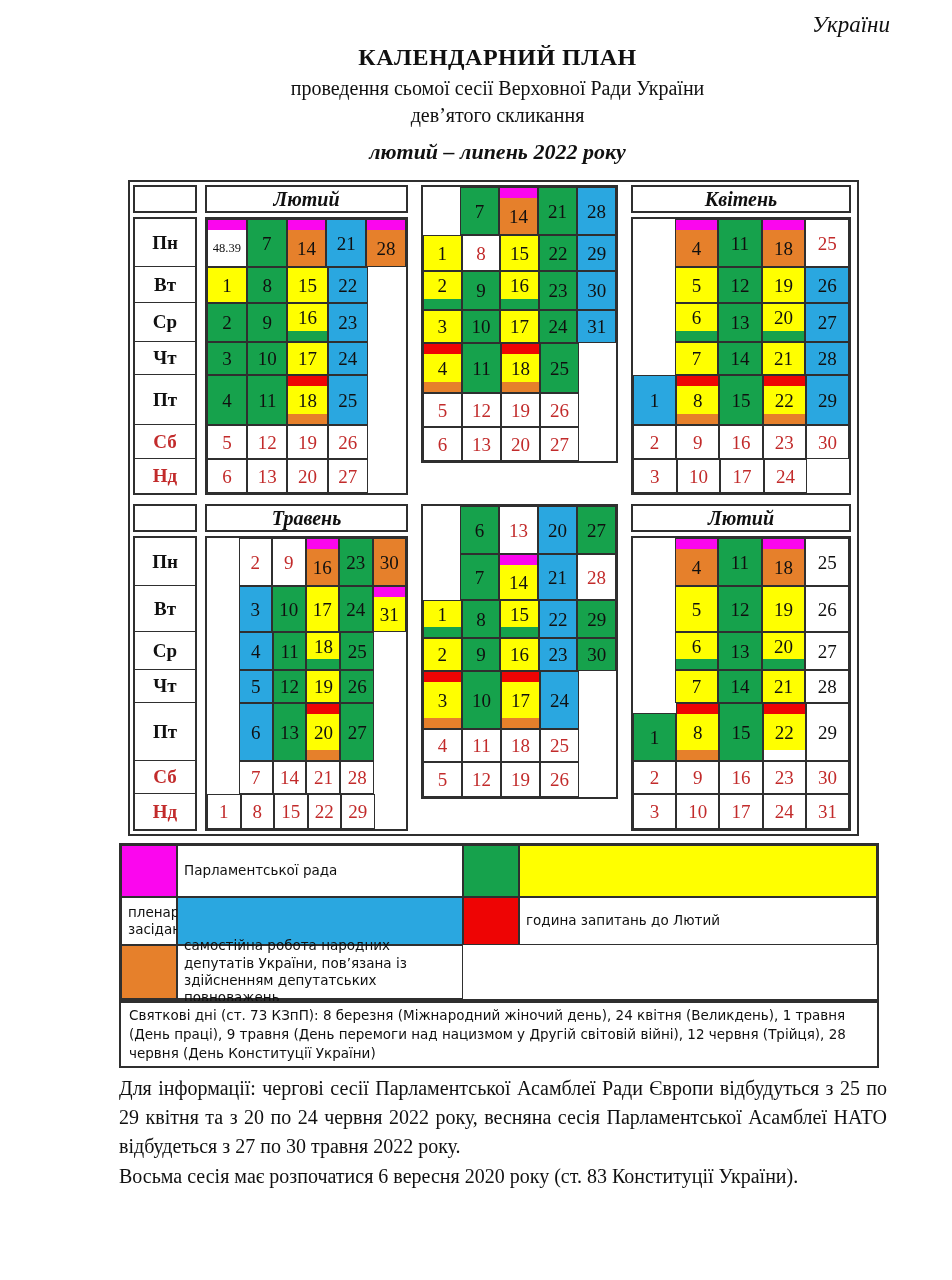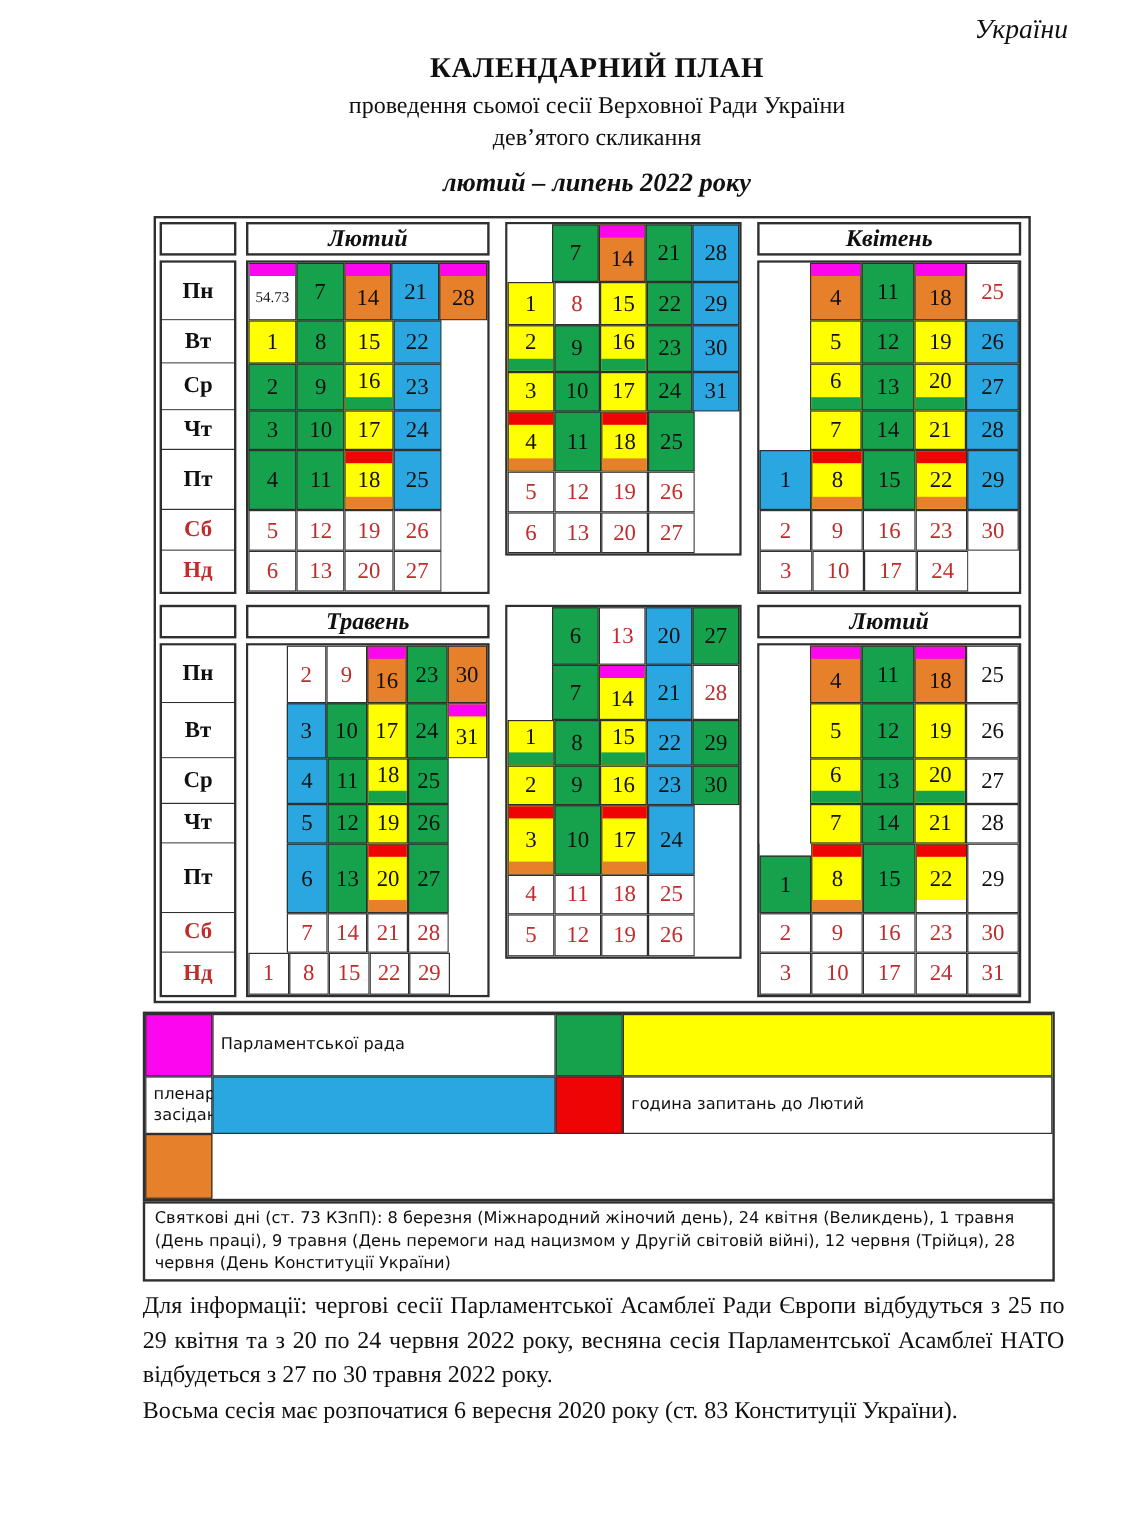--- a/index.html
+++ b/index.html
@@ -70,21 +70,21 @@
           <div class="wk-cell rr5 redtxt">Сб</div>
           <div class="wk-cell rr6 redtxt">Нд</div>
         </div>
       </div>
       <div class="month m0">
         <div class="m-head">Лютий</div>
         <div class="m-grid">
           <div class="row rr0">
             <div class="cell" style="background: rgb(255, 255, 255);">
               <div class="stripe" style="background: rgb(251, 6, 238);"></div>
-              <div class="body small">54.73</div>
+              <div class="body small">48.39</div>
             </div>
             <div class="cell" style="background: rgb(22, 162, 76);">
               <div class="body">7</div>
             </div>
             <div class="cell" style="background: rgb(230, 128, 43);">
               <div class="stripe" style="background: rgb(251, 6, 238);"></div>
               <div class="body">14</div>
             </div>
             <div class="cell" style="background: rgb(42, 167, 224);">
               <div class="body">21</div>
@@ -825,18 +825,19 @@
 <div class="abs legend" id="legend">
     <div class="lg-cell" style="background: rgb(251, 6, 238);"></div>
     <div class="lg-cell lg-text">Парламентської рада</div>
     <div class="lg-cell" style="background: rgb(22, 162, 76);"></div>
     <div class="lg-cell" style="background: rgb(255, 255, 0);"></div>
     <div class="lg-cell lg-text">пленарне засідання</div>
     <div class="lg-cell" style="background: rgb(42, 167, 224);"></div>
     <div class="lg-cell" style="background: rgb(238, 4, 4);"></div>
     <div class="lg-cell lg-text">година запитань до Лютий</div>
     <div class="lg-cell" style="background: rgb(230, 128, 43);"></div>
+    <div class="lg-cell lg-text">самостійна робота народних депутатів України, пов’язана із здійсненням депутатських повноважень</div>
   </div>
 
 <div class="abs holidays">Святкові дні (ст. 73 КЗпП): 8 березня (Міжнародний жіночий день), 24 квітня (Великдень), 1 травня (День праці), 9 травня (День перемоги над нацизмом у Другій світовій війні), 12 червня (Трійця), 28 червня (День Конституції України)</div>
 
 <p class="abs para1">Для інформації: чергові сесії Парламентської Асамблеї Ради Європи відбудуться з 25 по 29 квітня та з 20 по 24 червня 2022 року, весняна сесія Парламентської Асамблеї НАТО відбудеться з 27 по 30 травня 2022 року.</p>
 <p class="abs para2">Восьма сесія має розпочатися 6 вересня 2020 року (ст. 83 Конституції України).</p>
 
 </body></html>

